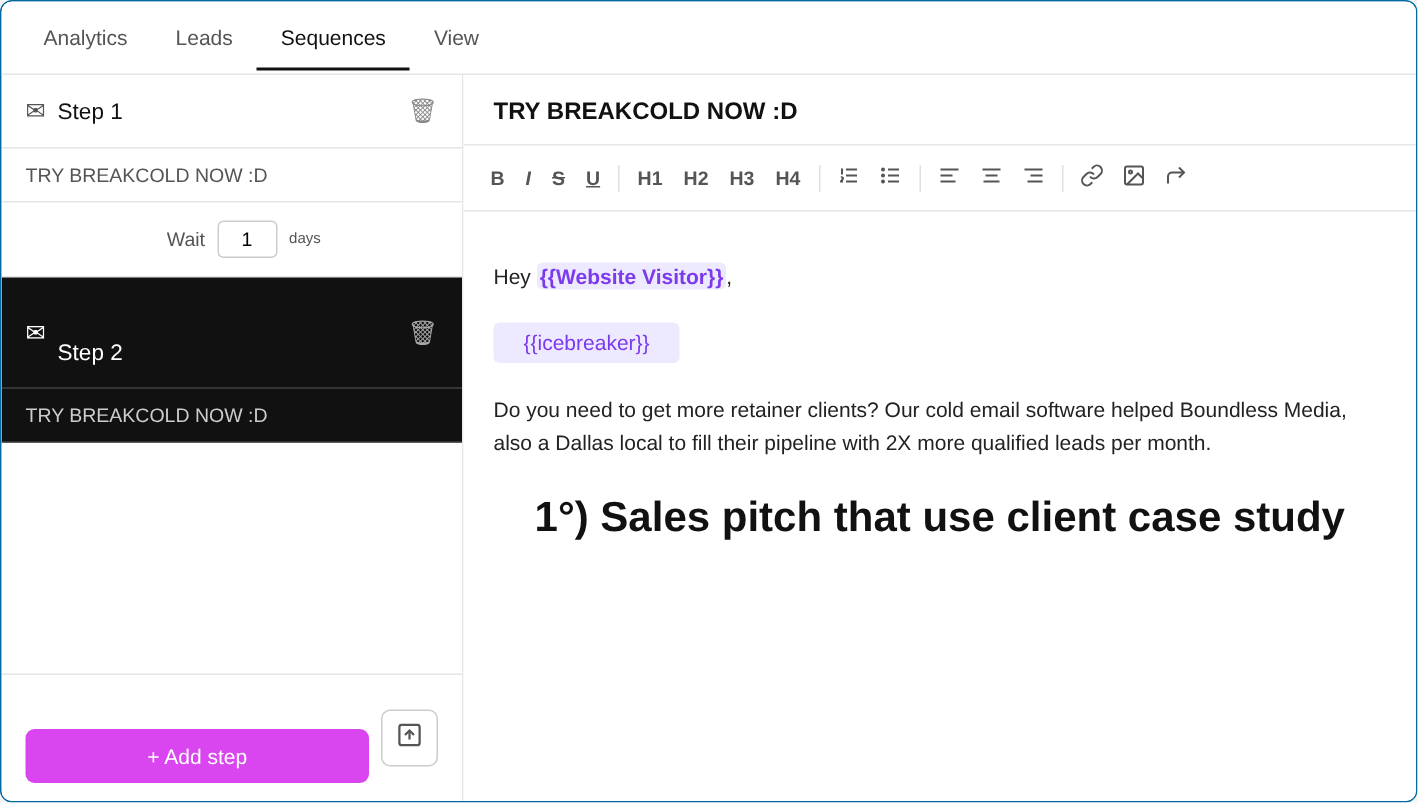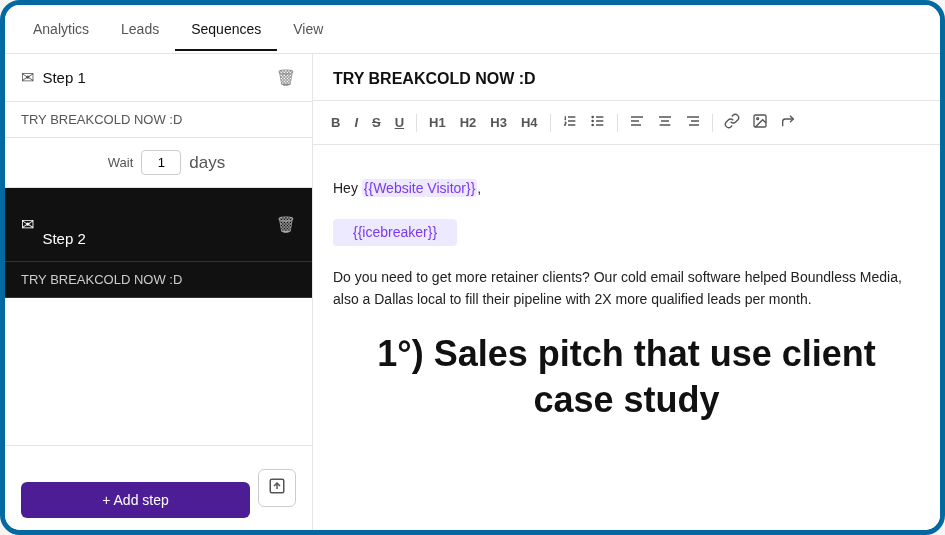--- a/index.html
+++ b/index.html
@@ -10,22 +10,22 @@
       height: 535px;
       overflow: hidden;
     }
 
     .app-container {
       width: 945px;
       height: 535px;
       background: #fff;
       display: flex;
       flex-direction: column;
-      border: 5px solid #0369a1;
-      border-radius: 20px;
+      border: 1px solid #0369a1;
+      border-radius: 8px;
       overflow: hidden;
     }
 
     
     .top-nav {
       display: flex;
       align-items: center;
       border-bottom: 1px solid #e5e5e5;
       padding: 0 12px;
       height: 49px;
@@ -118,21 +118,21 @@
     }
     .wait-input {
       width: 40px;
       border: 1px solid #ccc;
       border-radius: 4px;
       padding: 4px 6px;
       text-align: center;
       font-size: 13px;
     }
     .days-label {
-      font-size: 17px;
+      font-size: 10px;
       color: #555;
     }
 
     
     .step-header-dark {
       display: flex;
       align-items: center;
       justify-content: space-between;
       padding: 14px 16px;
       background: #111;
@@ -160,21 +160,21 @@
     .add-step-row {
       display: flex;
       align-items: center;
       gap: 8px;
       padding: 12px 16px;
       border-top: 1px solid #e5e5e5;
       margin-top: auto;
     }
     .add-step-btn {
       flex: 1;
-      background: #4c1d95;
+      background: #d946ef;
       color: #fff;
       border: none;
       border-radius: 6px;
       padding: 10px 0;
       font-size: 14px;
       font-weight: 500;
       cursor: pointer;
       display: flex;
       align-items: center;
       justify-content: center;
@@ -253,38 +253,38 @@
       font-size: 14px;
       color: #222;
       line-height: 1.6;
     }
 
     .tag-purple {
       color: #7c3aed;
       background: #ede9fe;
       border-radius: 4px;
       padding: 1px 2px;
-      font-weight: 400;
+      font-weight: 700;
     }
     .tag-purple-outline {
       color: #7c3aed;
       background: #ede9fe;
       border-radius: 4px;
       padding: 2px 20px;
       font-weight: 500;
       display: inline-block;
       margin: 8px 0;
     }
 
     .editor-paragraph {
       margin: 12px 0;
     }
 
     .big-heading {
-      font-size: 36px;
+      font-size: 28px;
       font-weight: 800;
       color: #111;
       text-align: center;
       margin-top: 20px;
       line-height: 1.3;
     }
   </style>
 </head>
 <body>
 

